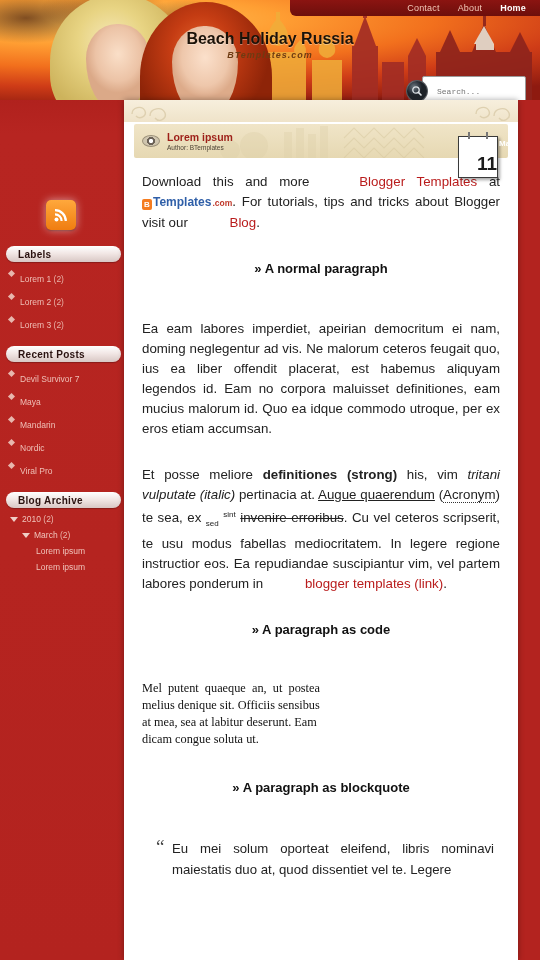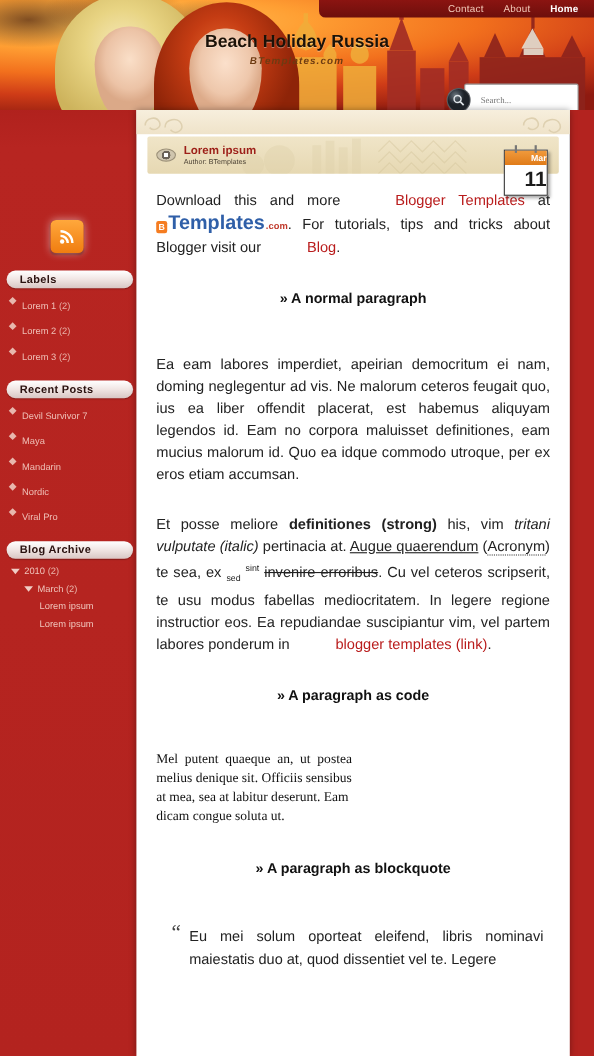--- a/index.html
+++ b/index.html
@@ -116,21 +116,21 @@
     width:22px; height:22px; border-radius:50%;
     background: radial-gradient(40% 40% at 35% 30%, #6f7a82 0%, #39414a 60%, #1d2228 100%);
     border:1px solid rgba(255,255,255,.25);
     display:flex; align-items:center; justify-content:center;
     position:relative; left:10px; z-index:2;
   }
   #searchwrap input {
     width:104px; height:30px; font-size:8px;
     border:1px solid #9a9a9a; border-radius:2px;
     padding:1px 3px 1px 14px; background:#fff; color:#555;
-    font-family:Liberation Serif, serif;
+    font-family:Liberation Mono, monospace;
   }
 
   
   #rss {
     position:absolute; left:46px; top:200px; width:30px; height:30px;
     border-radius:5px;
     background: linear-gradient(180deg,#ffa83c 0%, #f07d10 100%);
     box-shadow:0 0 8px rgba(255,255,255,.55), 0 1px 2px rgba(0,0,0,.4);
     display:flex; align-items:center; justify-content:center;
   }
@@ -211,21 +211,21 @@
 
   
   #calbadge {
     position:absolute; right:10px; top:12px; width:40px; height:42px;
     background:#ffffff; border:1px solid #3a3a3a;
     box-shadow:2px 2px 3px rgba(0,0,0,.35);
     z-index:5;
   }
   #calbadge .cal-m {
     height:13px; background:linear-gradient(180deg,#f09a3c 0%, #e07b18 100%);
-    color:#fff; font-size:8px; font-weight:bold; text-align:right; line-height:13px;
+    color:#fff; font-size:8px; font-weight:bold; text-align:left; line-height:13px;margin-left:40px;
   }
   #calbadge .cal-d {
     height:28px; line-height:28px; text-align:right;
     font-size:19px; font-weight:bold; color:#1b1b1b;
   }
   #calbadge .ring {
     position:absolute; top:-5px; width:2px; height:7px; background:#777;
   }
   #calbadge .ring.l { left:9px; }
   #calbadge .ring.r { right:9px; }
@@ -243,21 +243,21 @@
     margin:0 0 40px 0; text-align:center;
   }
   .btlogo {
     display:inline-flex; align-items:baseline; gap:1px; vertical-align:baseline;
   }
   .btlogo .bmark {
     display:inline-block; width:10px; height:11px; background:#f57c20;
     color:#fff; font-size:8px; font-weight:bold; text-align:center;
     line-height:11px; border-radius:2px; position:relative; top:1px;
   }
-  .btlogo .btname { color:#2f5fa8; font-weight:bold; font-size:18px; }
+  .btlogo .btname { color:#2f5fa8; font-weight:bold; font-size:12px; }
   .btlogo .btcom { color:#c0392b; font-weight:bold; font-size:8.5px; }
 
   .fmt-strong { font-weight:bold; }
   .fmt-italic { font-style:italic; }
   .fmt-acronym { border-bottom:1px dotted #333; }
   .fmt-u { text-decoration:underline; }
   .fmt-strike { text-decoration:line-through; }
   .fmt-sub { font-size:8px; vertical-align:sub; }
   .fmt-sup { font-size:8px; vertical-align:super; }
 

